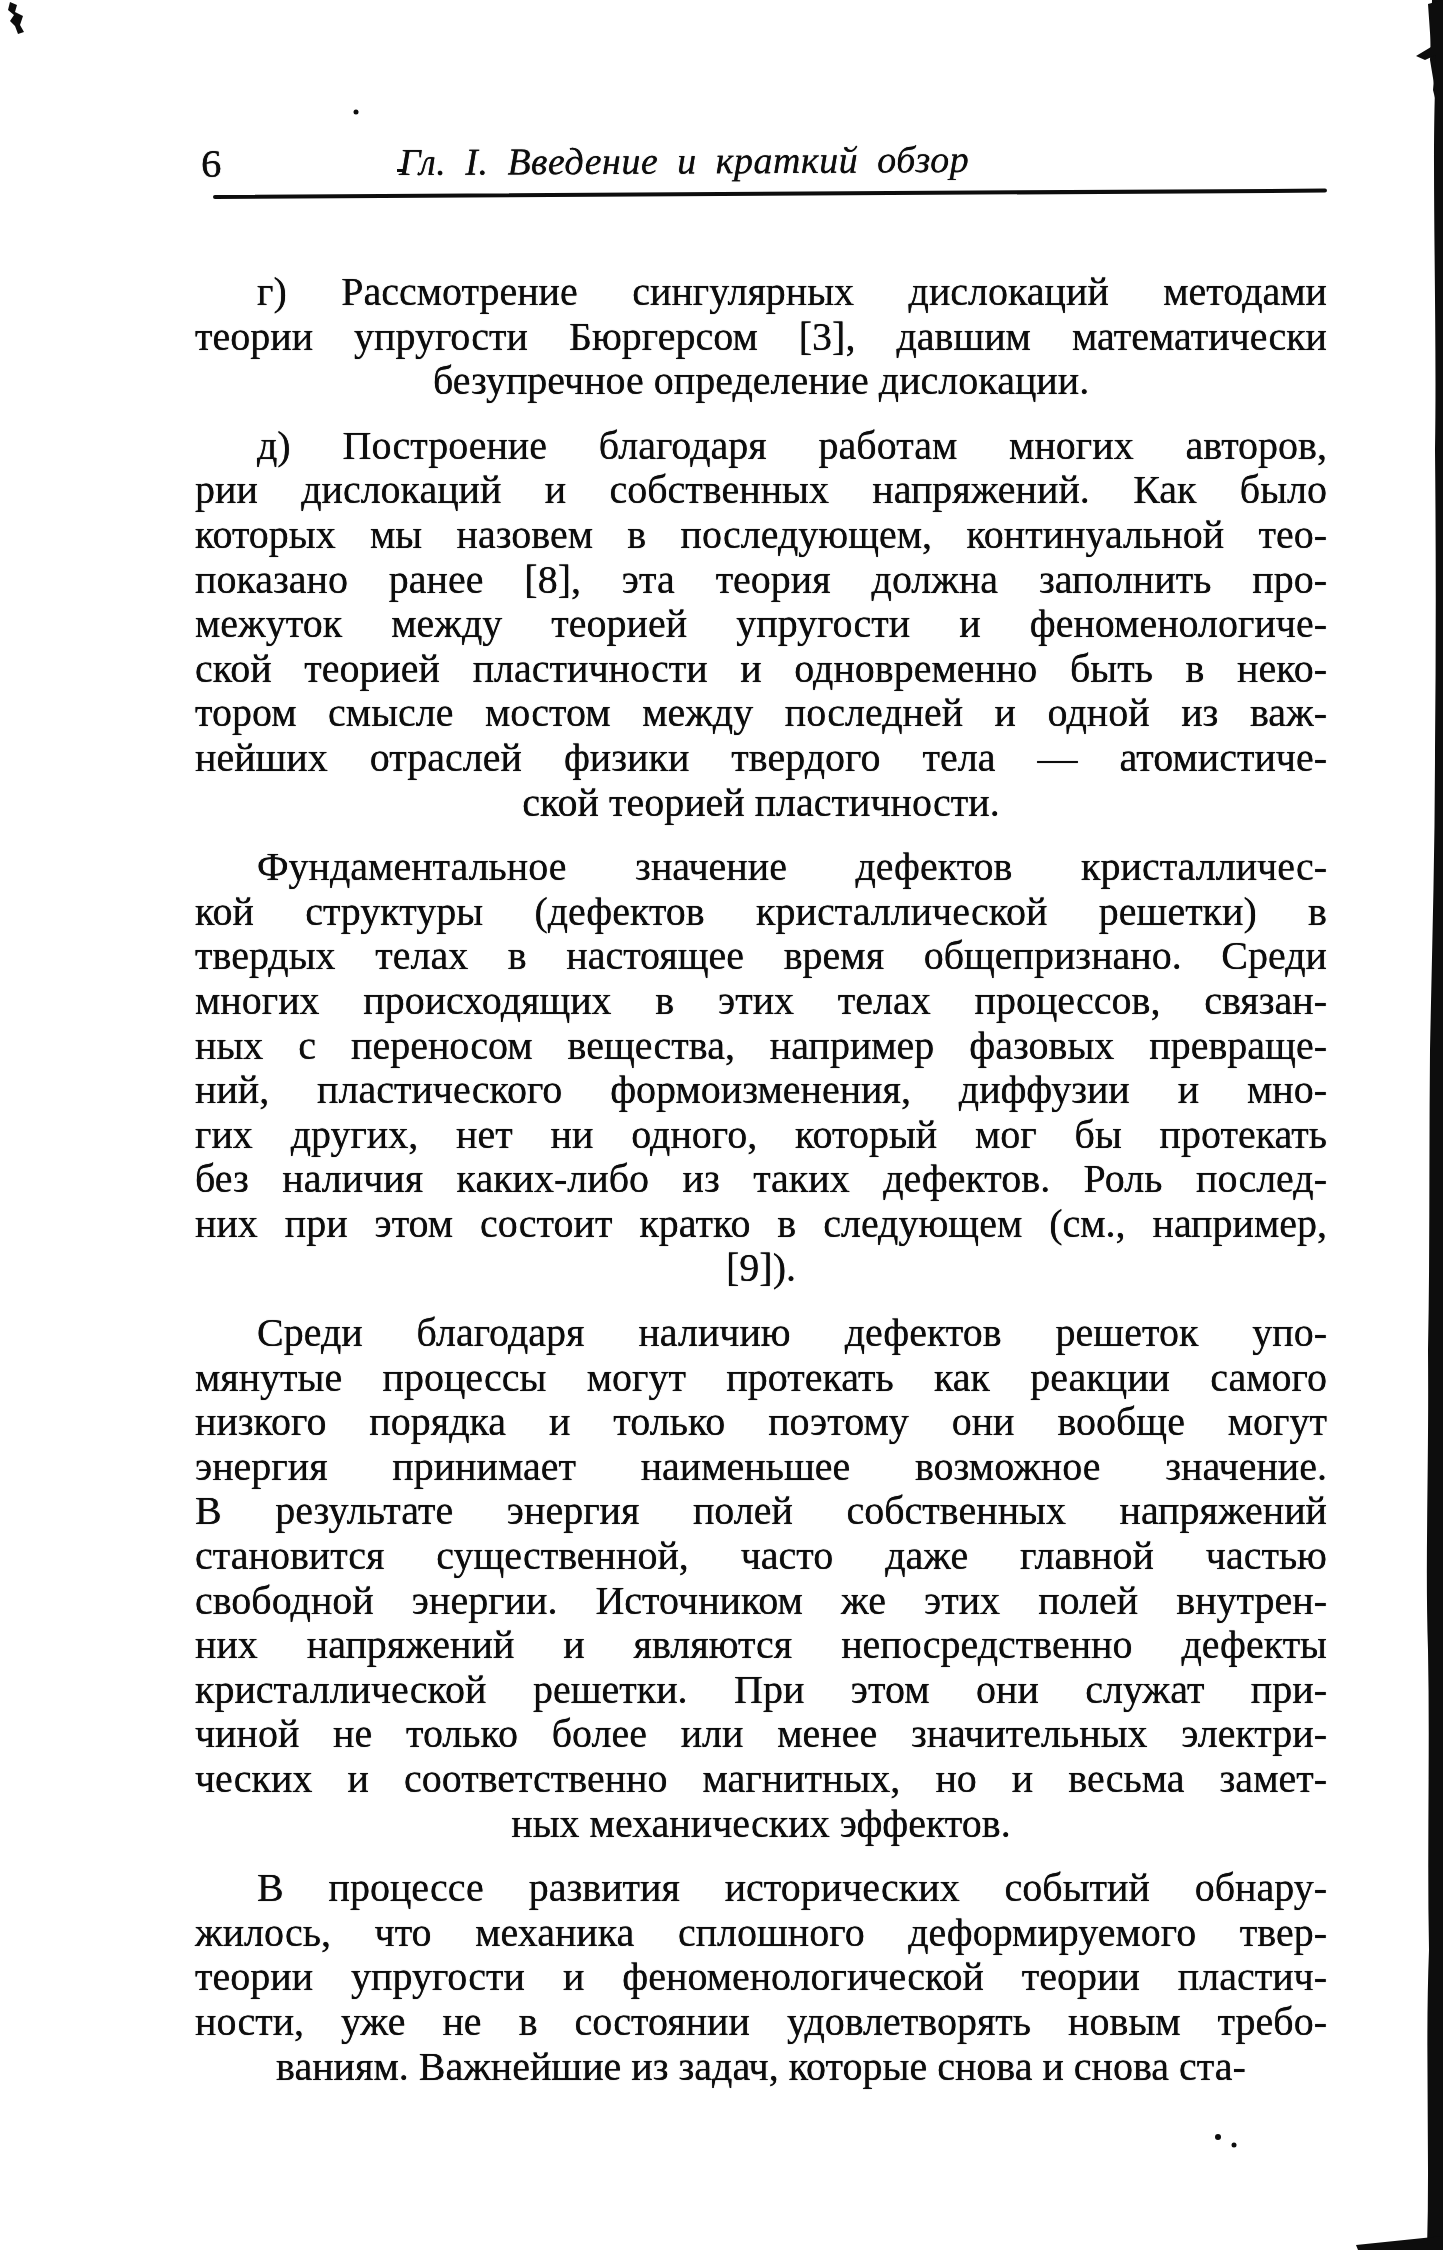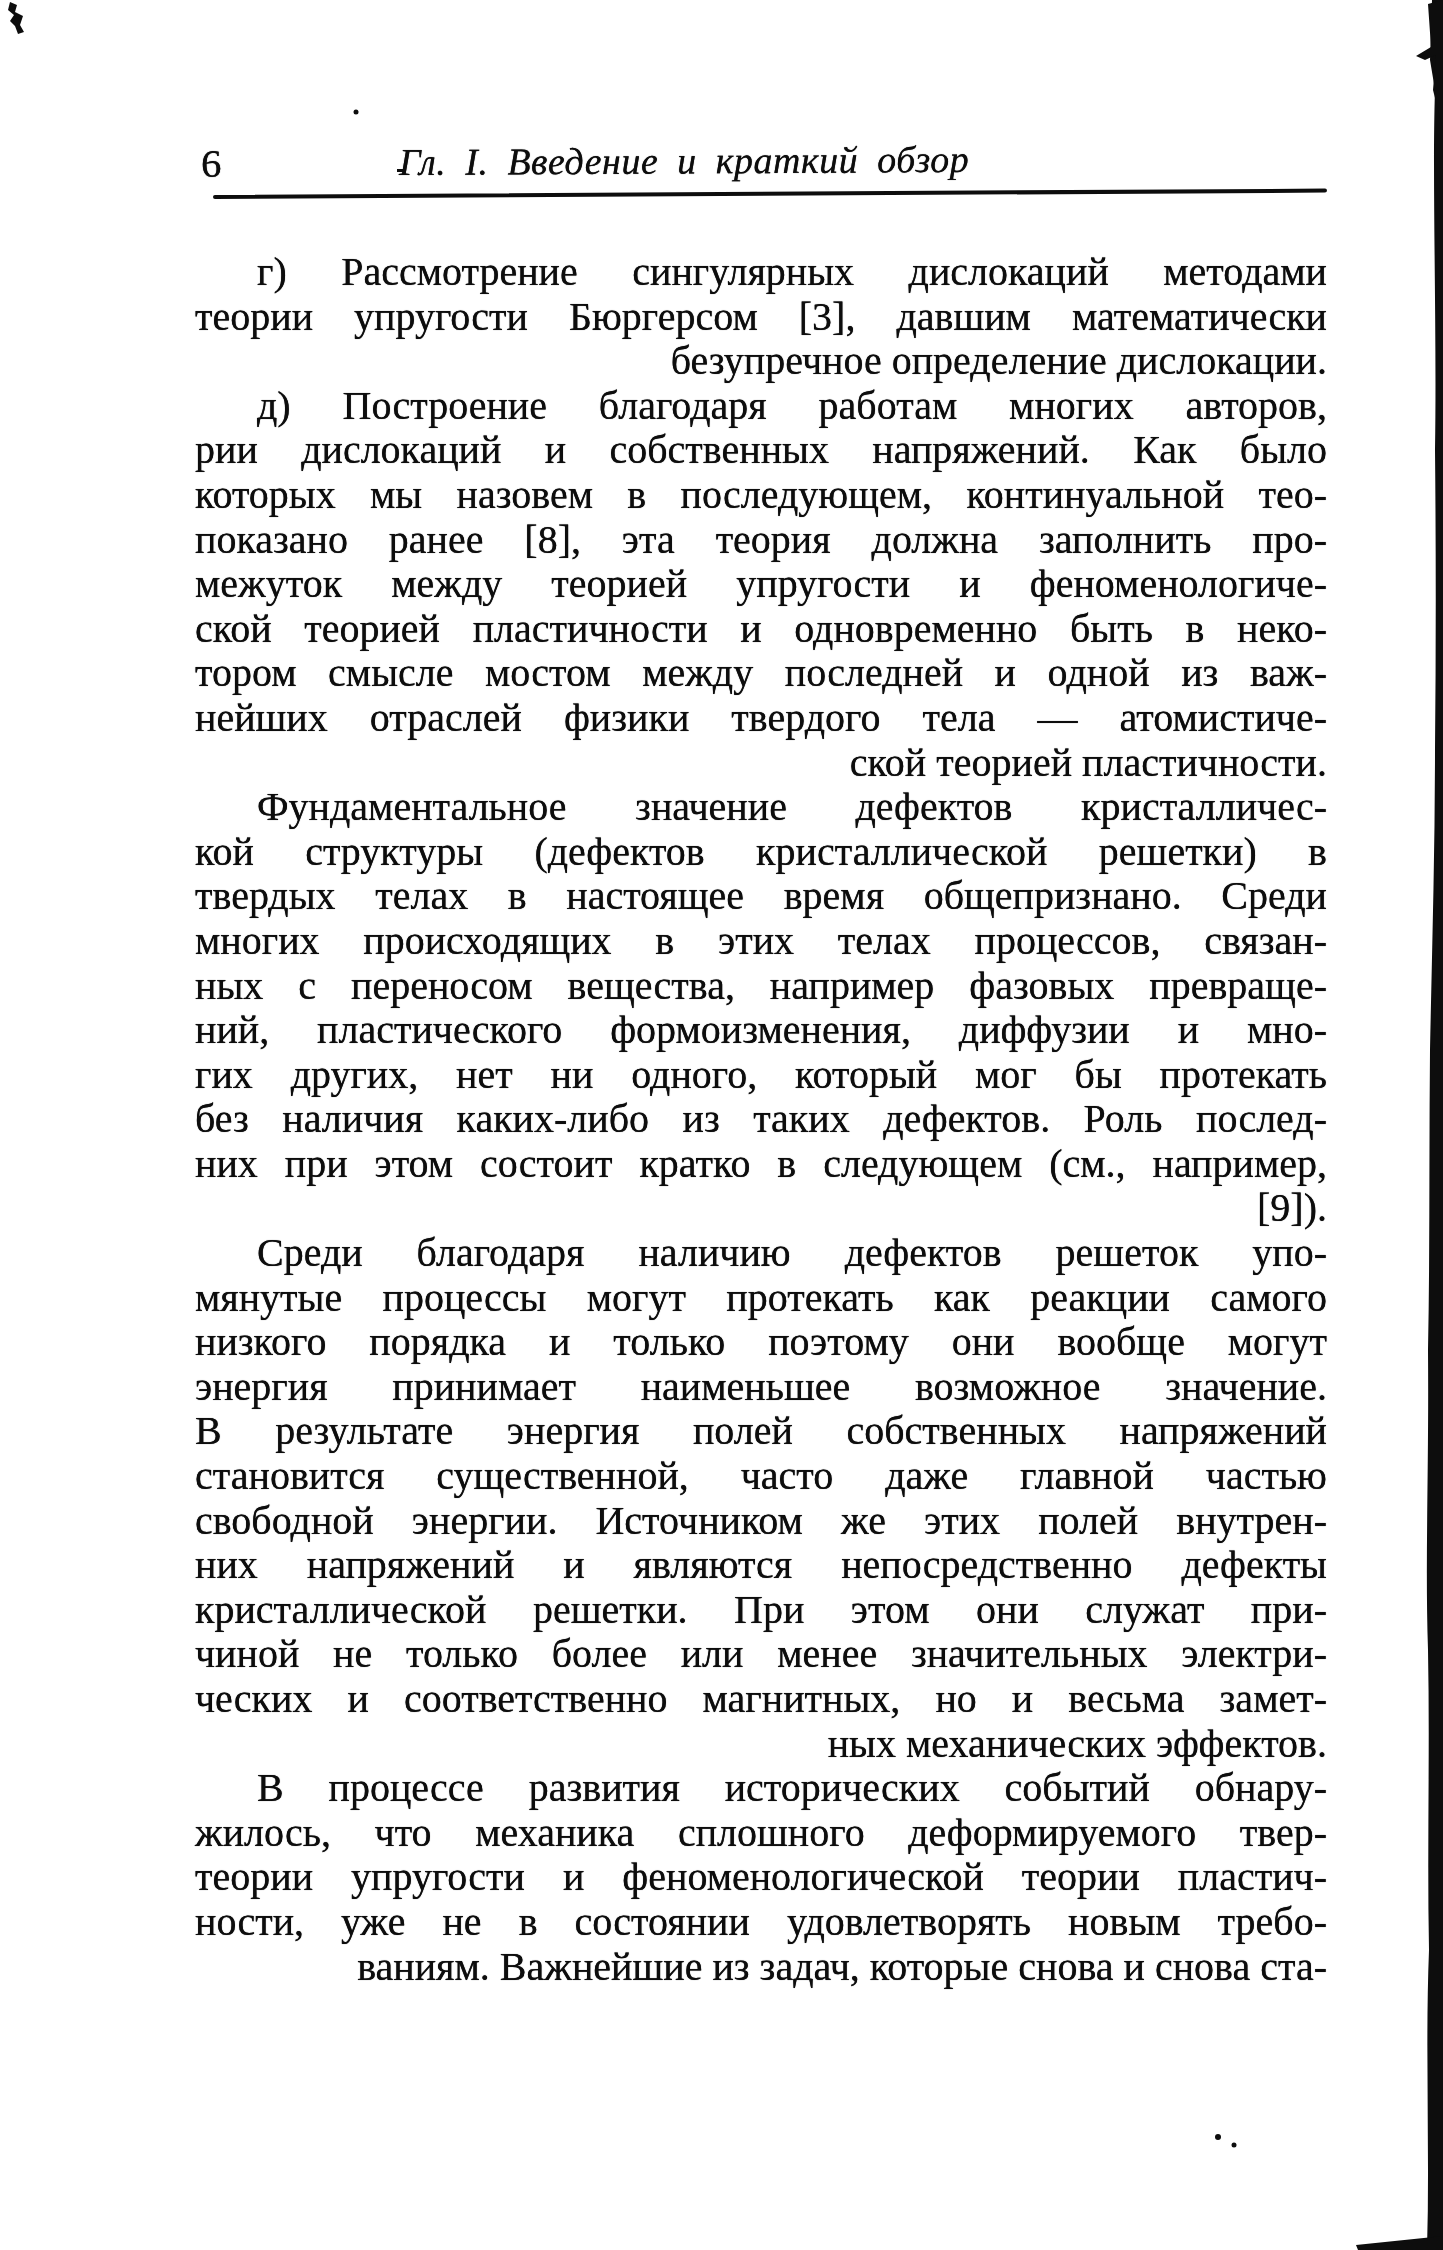--- a/index.html
+++ b/index.html
@@ -59,25 +59,26 @@
     height:44.6px;
     line-height:44.6px;
     white-space:normal;
   }
   .line.just{
     text-align:justify;
     text-align-last:justify;
     -moz-text-align-last:justify;
   }
   .line.last{
-    text-align:right;
+    text-align:center;
     white-space:nowrap;
   }
   .line.indent{
     text-indent:62px;
+    margin-top:20px;
   }
   .artifacts{
     position:absolute;
     left:0; top:0;
     pointer-events:none;
   }
 </style>
 </head>
 <body>
 

